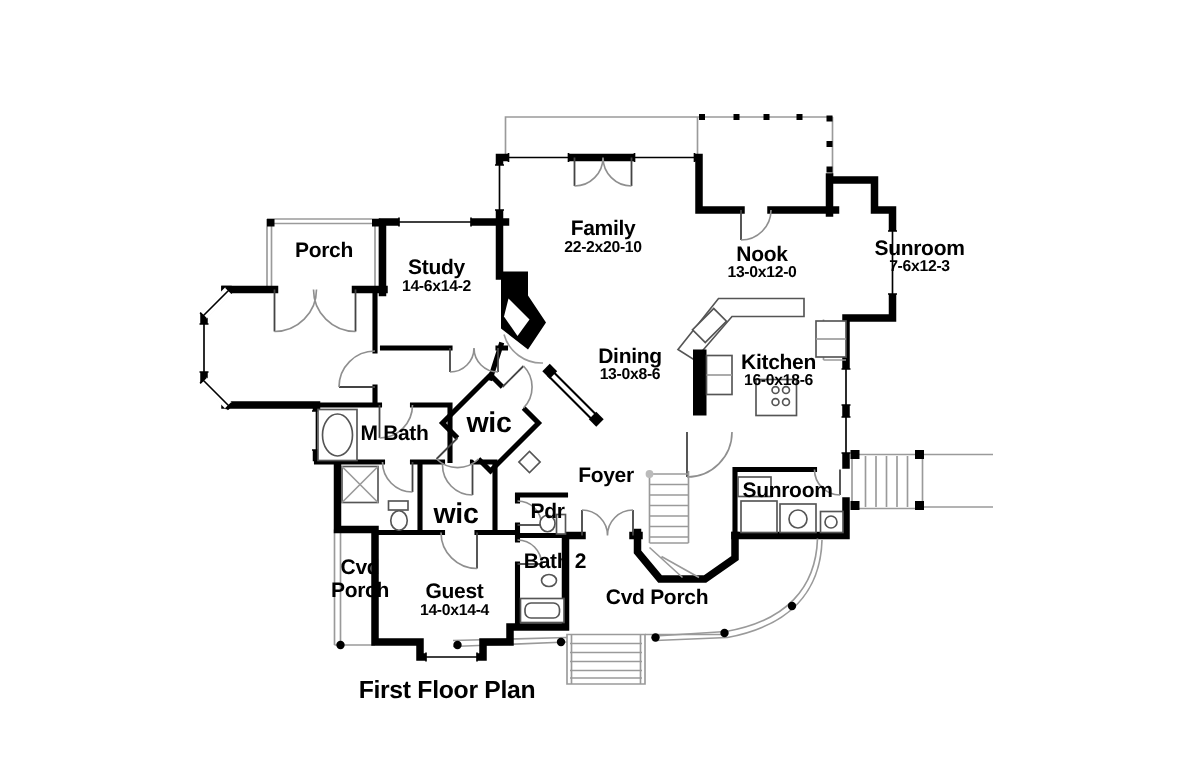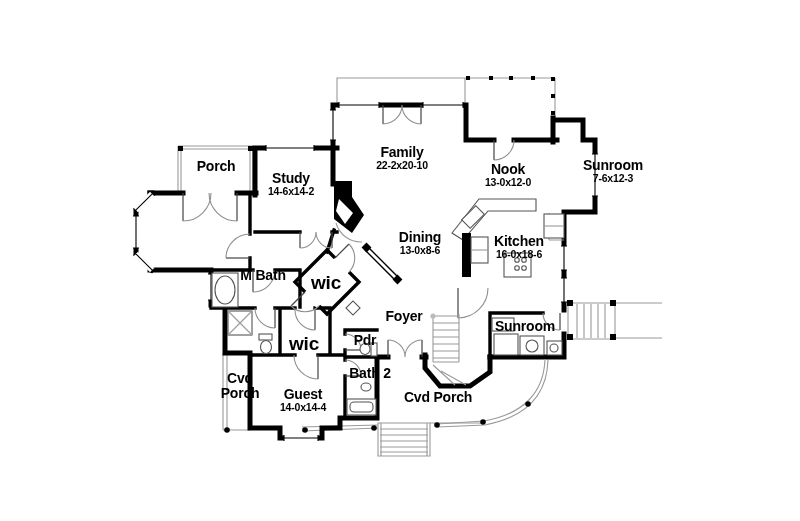--- a/index.html
+++ b/index.html
@@ -24,21 +24,21 @@
   .wrap .nm{white-space:normal;}
   .l-porch{left:216px;top:167px;}
   .l-study{left:291px;top:184px;}
   .l-family{left:402px;top:158px;}
   .l-screen{left:511px;top:104px;width:64px;}
   .l-nook{left:508px;top:175px;}
   .l-sunroom{left:565px;top:171px;margin-left:48px;}
   .l-master{left:192px;top:241px;}
   .l-dining{left:420px;top:243px;}
   .l-kitchen{left:519px;top:247px;}
-  .l-mbath{left:263px;top:276px;}
+  .l-mbath{left:263px;top:289px;}
   .l-wicm{left:326px;top:283px;}
   .l-wich{left:304px;top:344px;}
   .l-foyer{left:404px;top:317px;}
   .l-pdr{left:359px;top:341px;padding-left:12px;}
   .l-bath2{left:370px;top:374px;}
   .l-guest{left:303px;top:400px;}
   .l-utility{left:525px;top:327px;}
   .l-cvdl{left:240px;top:386px;width:52px;}
   .l-cvdr{left:438px;top:398px;}
   .l-title{left:298px;top:461px;}
@@ -323,14 +323,17 @@
     </div>
   <div class="lbl l-utility">
       <span class="nm">Sunroom</span>
     </div>
   <div class="lbl l-cvdl wrap">
       <span class="nm">Cvd Porch</span>
     </div>
   <div class="lbl l-cvdr">
       <span class="nm">Cvd Porch</span>
     </div>
+  <div class="lbl l-title">
+      <span class="nm">First Floor Plan</span>
+    </div>
 
 </div>
 
 </body></html>

